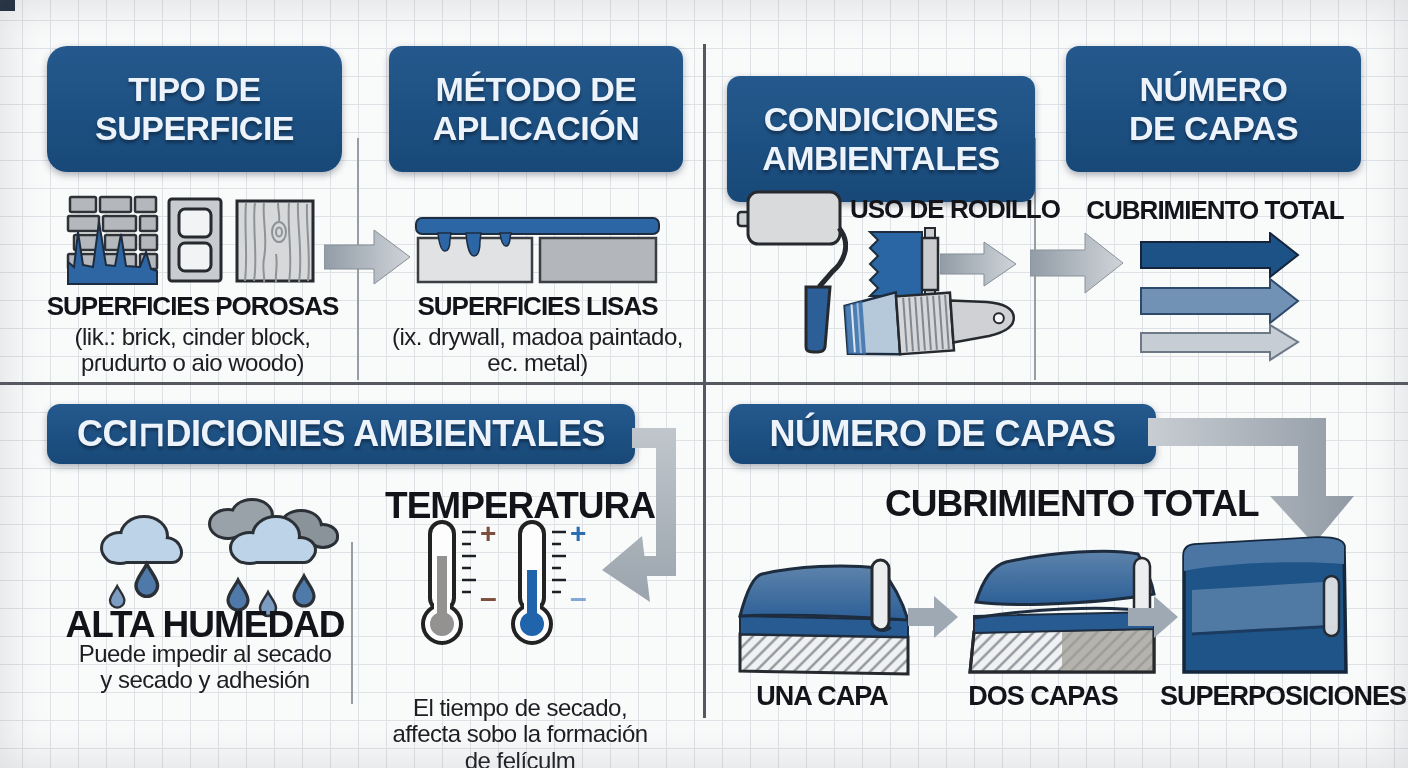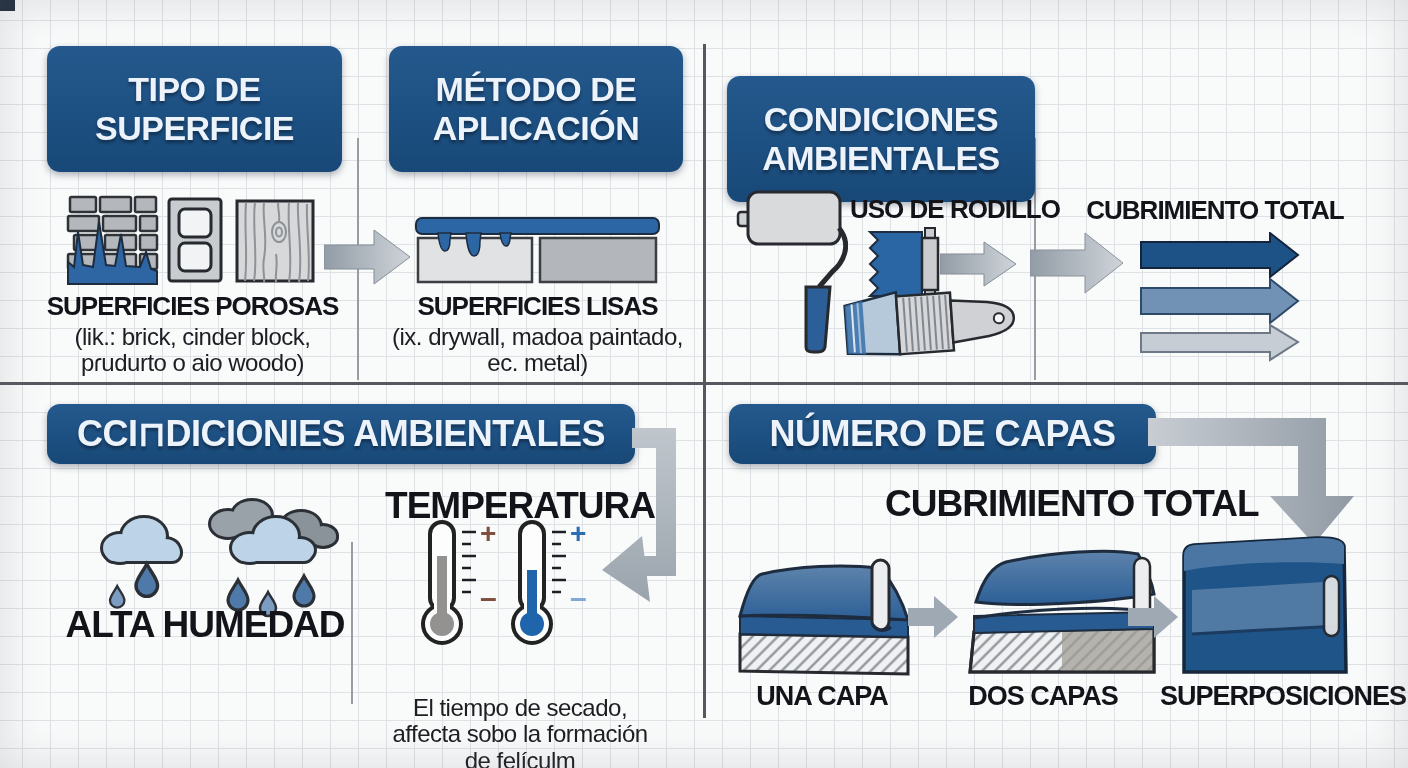--- a/index.html
+++ b/index.html
@@ -68,31 +68,35 @@
   </svg>
 
   <div class="abs" style="left:0;top:0;width:15px;height:11px;background:#1e2b3c;"></div>
 
   <div class="divider" style="left:0;top:382px;width:1408px;height:3px;"></div>
   <div class="divider" style="left:703px;top:44px;width:3px;height:674px;"></div>
   <div class="divider thin" style="left:357px;top:138px;width:2px;height:242px;"></div>
   <div class="divider thin" style="left:1034px;top:138px;width:2px;height:242px;"></div>
   <div class="divider thin" style="left:351px;top:542px;width:2px;height:162px;"></div>
 
-  <div class="hdr" style="left:47px;top:46px;width:295px;height:126px;">
+  <div class="hdr" style="left:47px;top:46px;width:295px;height:126px;border-radius:20px;">
     <span class="hdr-text sz34">TIPO DE
 SUPERFICIE</span>
   </div>
   <div class="hdr" style="left:389px;top:46px;width:294px;height:126px;">
     <span class="hdr-text sz34">MÉTODO DE
 APLICACIÓN</span>
   </div>
   <div class="hdr" style="left:727px;top:46px;width:308px;height:126px;margin-top:30px;">
     <span class="hdr-text sz34">CONDICIONES
 AMBIENTALES</span>
+  </div>
+  <div class="hdr" style="left:1066px;top:46px;width:295px;height:126px;">
+    <span class="hdr-text sz34">NÚMERO
+DE CAPAS</span>
   </div>
 
   <svg class="abs" style="left:66px;top:194px" width="94" height="92" viewBox="0 0 94 92">
     <g fill="#b4b7bb" stroke="#2f3338" stroke-width="2.5">
       <rect x="4" y="3" width="26" height="15" rx="1.5"></rect>
         <rect x="34" y="3" width="31" height="15" rx="1.5"></rect>
         <rect x="69" y="3" width="21" height="15" rx="1.5"></rect>
       <rect x="2" y="22" width="31" height="15" rx="1.5"></rect>
         <rect x="37" y="22" width="33" height="15" rx="1.5"></rect>
         <rect x="74" y="22" width="17" height="15" rx="1.5"></rect>
@@ -270,20 +274,22 @@
       <ellipse cx="102" cy="62" rx="14" ry="11"></ellipse>
         <rect x="38" y="56" width="76" height="17" rx="8"></rect>
     </g>
     <g stroke="#2b3036" stroke-width="2.5">
       <path transform="translate(30,92) scale(1.25)" d="M8,0 C5,6 0,11 0,16 A8,8 0 0 0 16,16 C16,11 11,6 8,0 Z" fill="#4f79a8"></path>
       <path transform="translate(62,104) scale(1.0)" d="M8,0 C5,6 0,11 0,16 A8,8 0 0 0 16,16 C16,11 11,6 8,0 Z" fill="#7d9cc1"></path>
       <path transform="translate(96,88) scale(1.25)" d="M8,0 C5,6 0,11 0,16 A8,8 0 0 0 16,16 C16,11 11,6 8,0 Z" fill="#4f79a8"></path>
     </g>
   </svg>
   <div class="lbl sz29" style="left:60px;top:606px;width:290px;">ALTA HUMEDAD</div>
+  <div class="sub" style="left:45px;top:641px;width:320px;">Puede impedir al secado
+y secado y adhesión</div>
 
   <div class="lbl sz29" style="left:375px;top:487px;width:290px;">TEMPERATURA</div>
   <svg class="abs" style="left:414px;top:518px" width="92" height="130" viewBox="0 0 92 130">
     <rect x="16" y="4" width="24" height="88" rx="12" fill="#fdfdfd" stroke="#222" stroke-width="4"></rect>
     <circle cx="28" cy="106" r="19" fill="#fdfdfd" stroke="#222" stroke-width="4"></circle>
     <rect x="20" y="82" width="16" height="16" fill="#fdfdfd"></rect>
     <rect x="23" y="38" width="10" height="58" fill="#949290"></rect>
     <circle cx="28" cy="106" r="12" fill="#949290"></circle>
     <g stroke="#1c1f24" stroke-width="2.5">
       <line x1="48" y1="14" x2="62" y2="14"></line>

